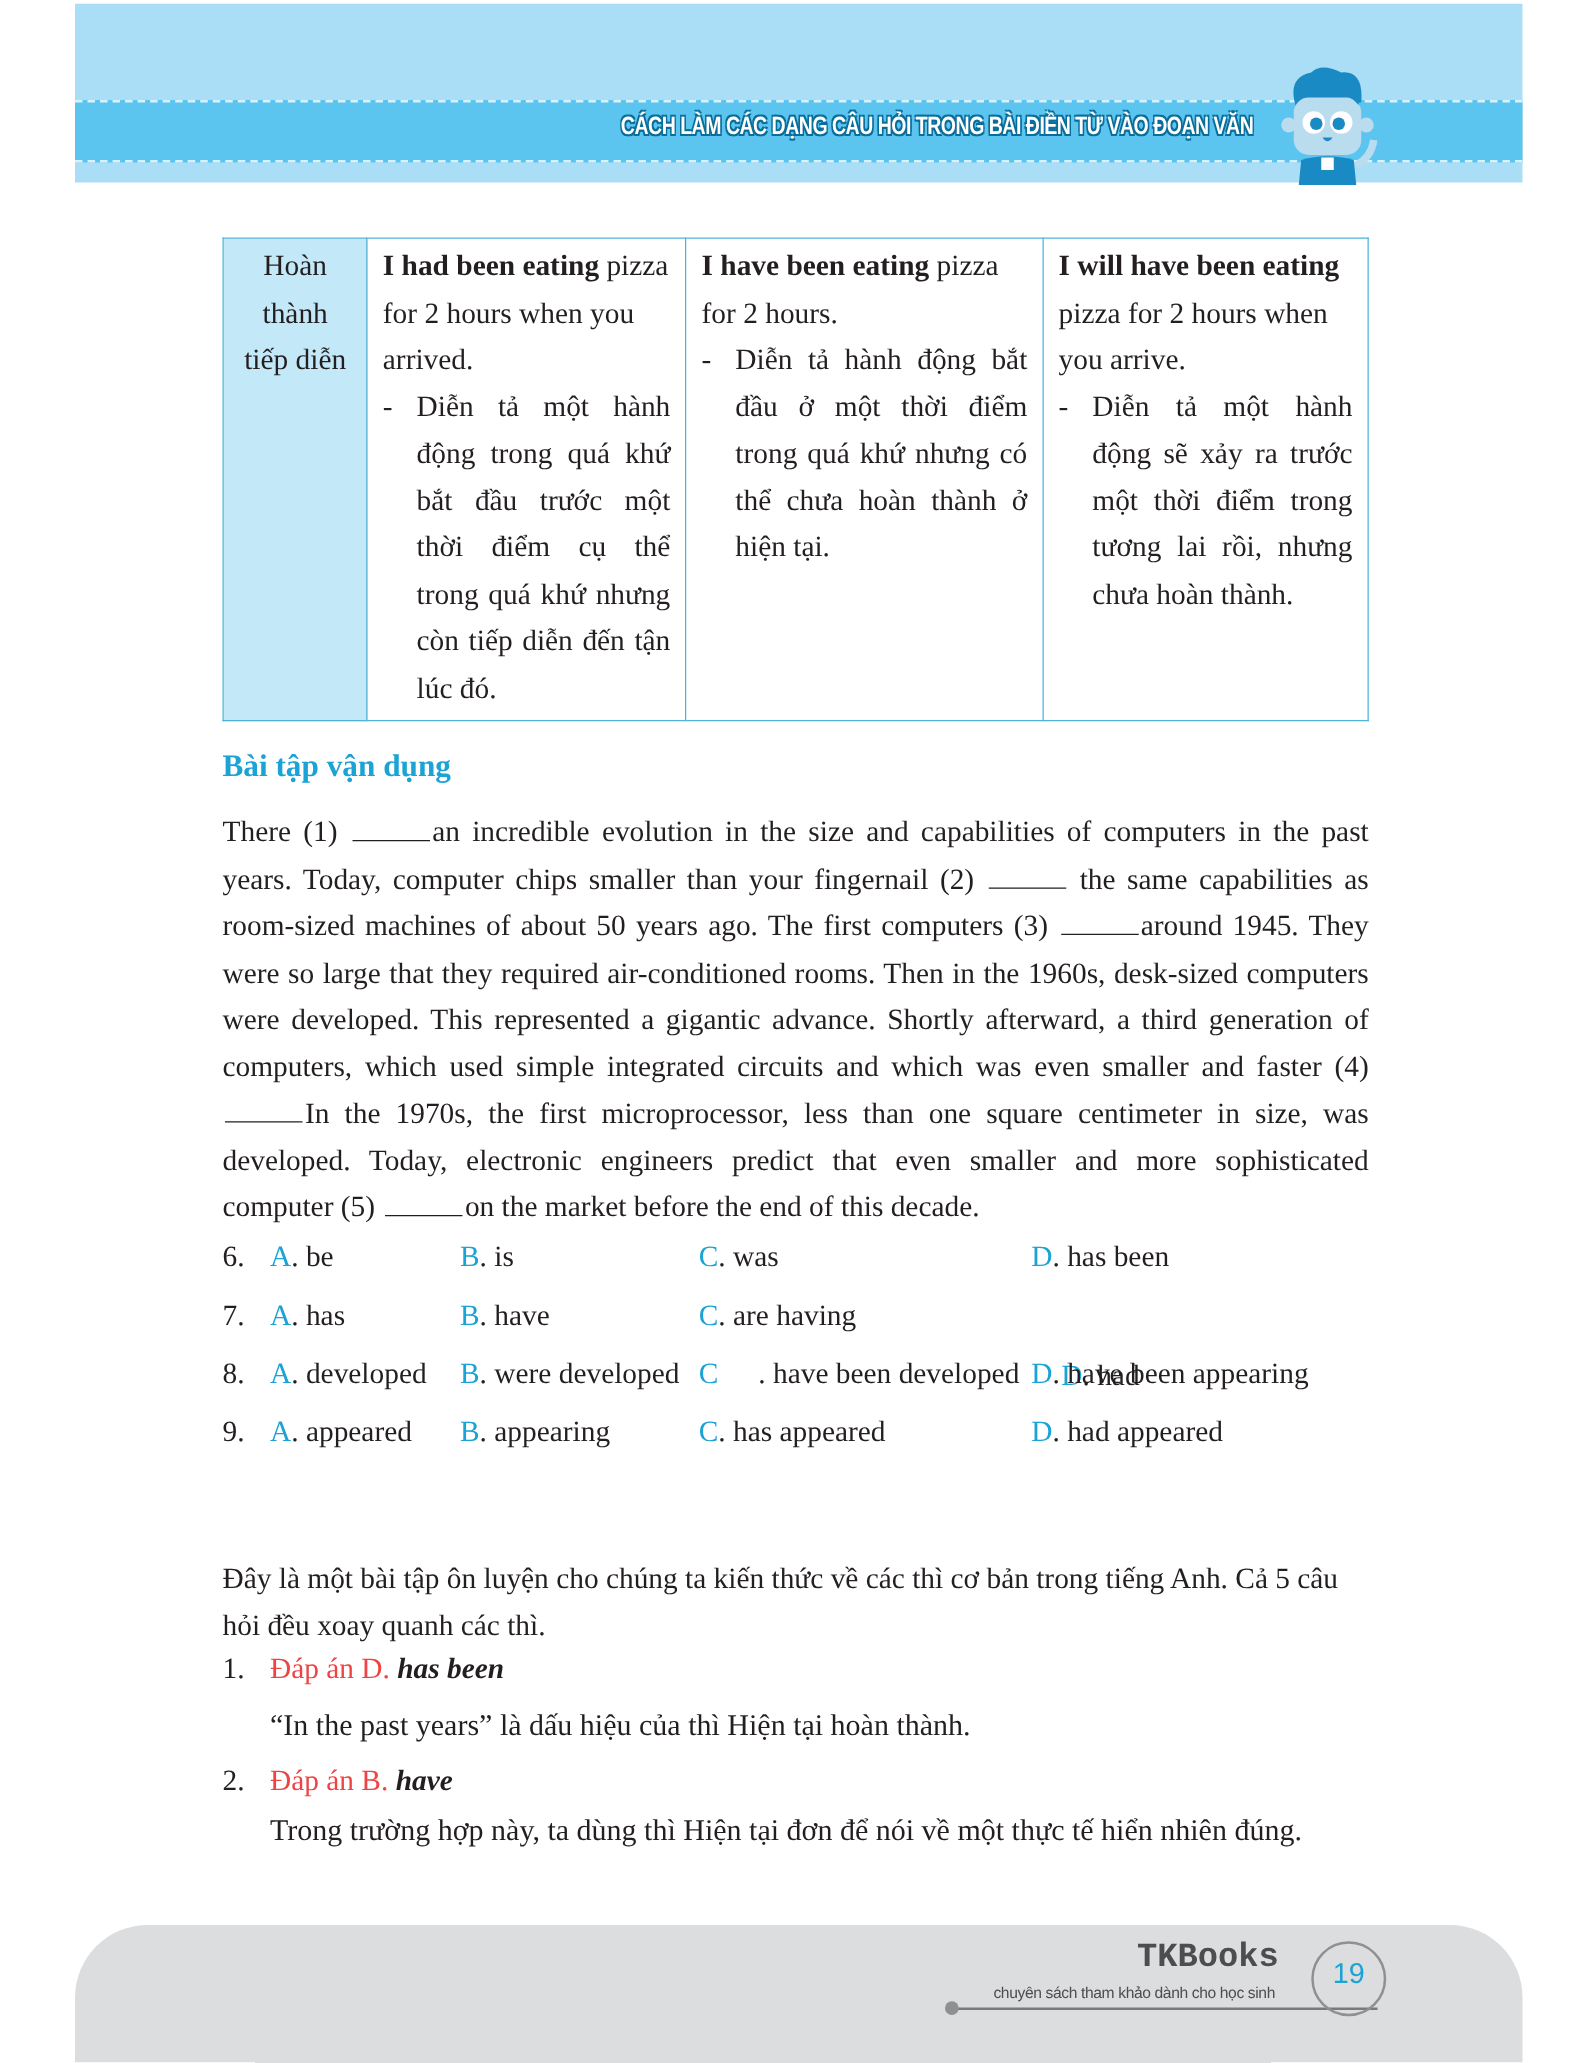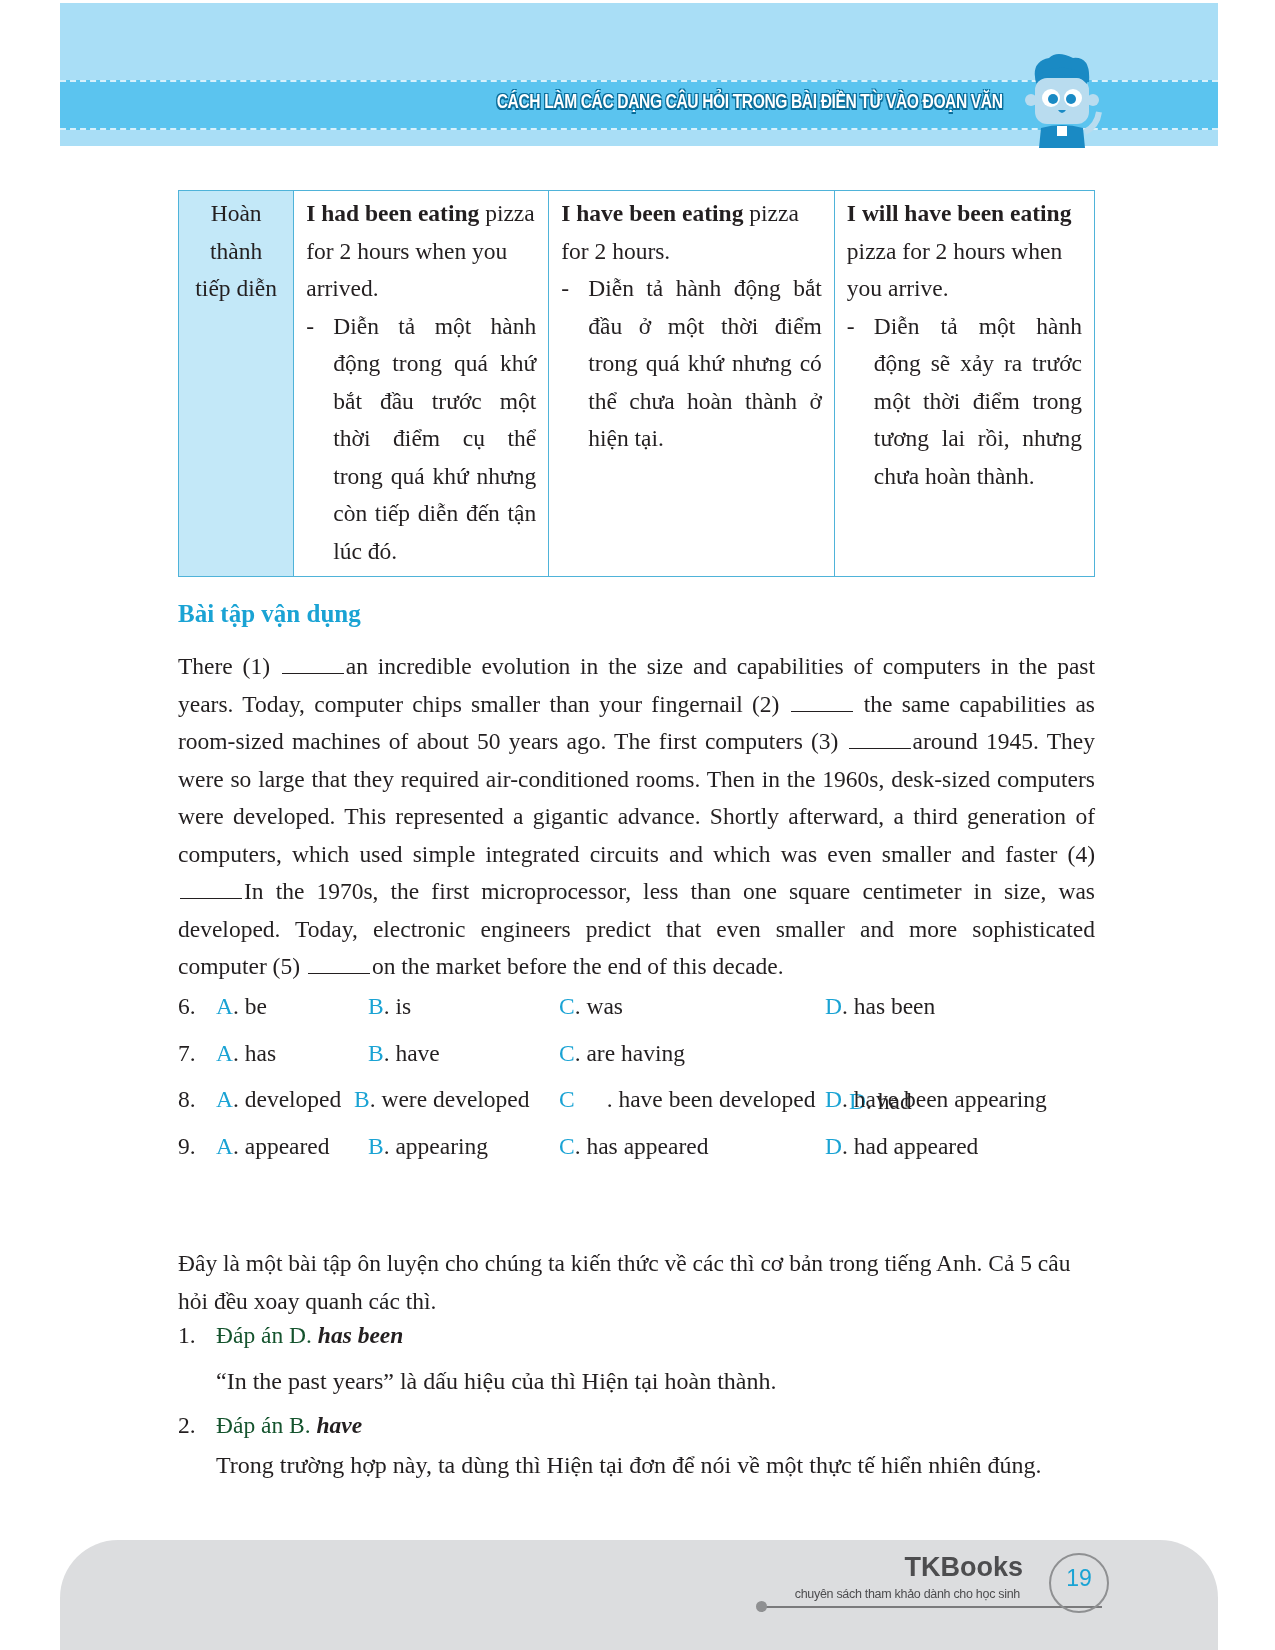--- a/index.html
+++ b/index.html
@@ -24,26 +24,26 @@
   .para{left:178px;top:648px;width:917px;font-size:23.5px;line-height:37.5px;text-align:justify;}
   .blank{display:inline-block;width:62px;border-bottom:1.5px solid #231f20;height:18px;margin:0 2px;}
   .opts{left:178px;top:993px;width:920px;font-size:23.5px;}
   .orow{position:relative;height:46.5px;}
   .orow span{position:absolute;top:0;white-space:nowrap;}
   .L{color:#1aa3d4;}
   .expl{left:178px;top:1245px;width:917px;font-size:23.5px;line-height:37.5px;}
   .ans{left:178px;font-size:23.5px;}
   .ans .num{position:absolute;left:0;}
   .ans .k{position:absolute;left:38px;white-space:nowrap;}
-  .ans .blue{color:#14532d;}
+  .ans .blue{color:#ef4444;}
   .ans .it{font-style:italic;font-weight:bold;}
   .sub{left:216px;font-size:24px;white-space:nowrap;}
   
   .ftr{left:60px;top:1540px;width:1158px;height:110px;background:#dcdddf;border-radius:58px 58px 0 0;}
-  .brand{right:252px;top:1552px;font-family:Liberation Sans, sans-serif;font-weight:bold;font-size:27px;color:#4d4d4f;}
+  .brand{right:252px;top:1552px;font-family:Liberation Mono, monospace;font-weight:bold;font-size:27px;color:#4d4d4f;}
   .tag{right:255px;top:1587px;font-family:"Liberation Sans","DejaVu Sans",sans-serif;font-size:12.5px;color:#4d4d4f;letter-spacing:-0.3px;}
   .fline{left:762px;top:1606px;width:340px;height:2px;background:#7a7a7c;}
   .fdot{left:756px;top:1601px;width:11px;height:11px;border-radius:50%;background:#8f9092;}
   .pgc{left:1049px;top:1553px;width:56px;height:56px;border-radius:50%;border:2px solid #8f9092;}
   .pgn{left:1049px;top:1565px;width:60px;text-align:center;font-family:"Liberation Sans","DejaVu Sans",sans-serif;font-size:23px;color:#1aa3d4;}
 </style>
 </head>
 <body>
 
 <div class="abs hdr"></div>
@@ -108,21 +108,21 @@
     <div class="orow">
       <span style="left: 0px;">7.</span>
       <span style="left: 38px;"><span class="L" style="position: static;">A</span><span style="position: static;">. has</span></span>
       <span style="left: 190px;"><span class="L" style="position: static;">B</span><span style="position: static;">. have</span></span>
       <span style="left: 381px;"><span class="L" style="position: static;">C</span><span style="position: static;">. are having</span></span>
       <span style="left: 671px; margin-top: 48px;"><span class="L" style="position: static;">D</span><span style="position: static;">. had</span></span>
     </div>
     <div class="orow">
       <span style="left: 0px;">8.</span>
       <span style="left: 38px;"><span class="L" style="position: static;">A</span><span style="position: static;">. developed</span></span>
-      <span style="left: 176px; text-align: center;"><span class="L" style="position: static;">B</span><span style="position: static;">. were developed</span></span>
+      <span style="left: 190px; text-align: center;"><span class="L" style="position: static;">B</span><span style="position: static;">. were developed</span></span>
       <span style="left: 381px;"><span class="L" style="position: static;">C</span><span style="position: static; margin-left: 32px;">. have been developed</span></span>
       <span style="left: 647px;"><span class="L" style="position: static;">D</span><span style="position: static;">. have been appearing</span></span>
     </div>
     <div class="orow">
       <span style="left: 0px;">9.</span>
       <span style="left: 38px;"><span class="L" style="position: static;">A</span><span style="position: static;">. appeared</span></span>
       <span style="left: 190px;"><span class="L" style="position: static;">B</span><span style="position: static;">. appearing</span></span>
       <span style="left: 381px;"><span class="L" style="position: static;">C</span><span style="position: static;">. has appeared</span></span>
       <span style="left: 647px;"><span class="L" style="position: static;">D</span><span style="position: static;">. had appeared</span></span>
     </div>

